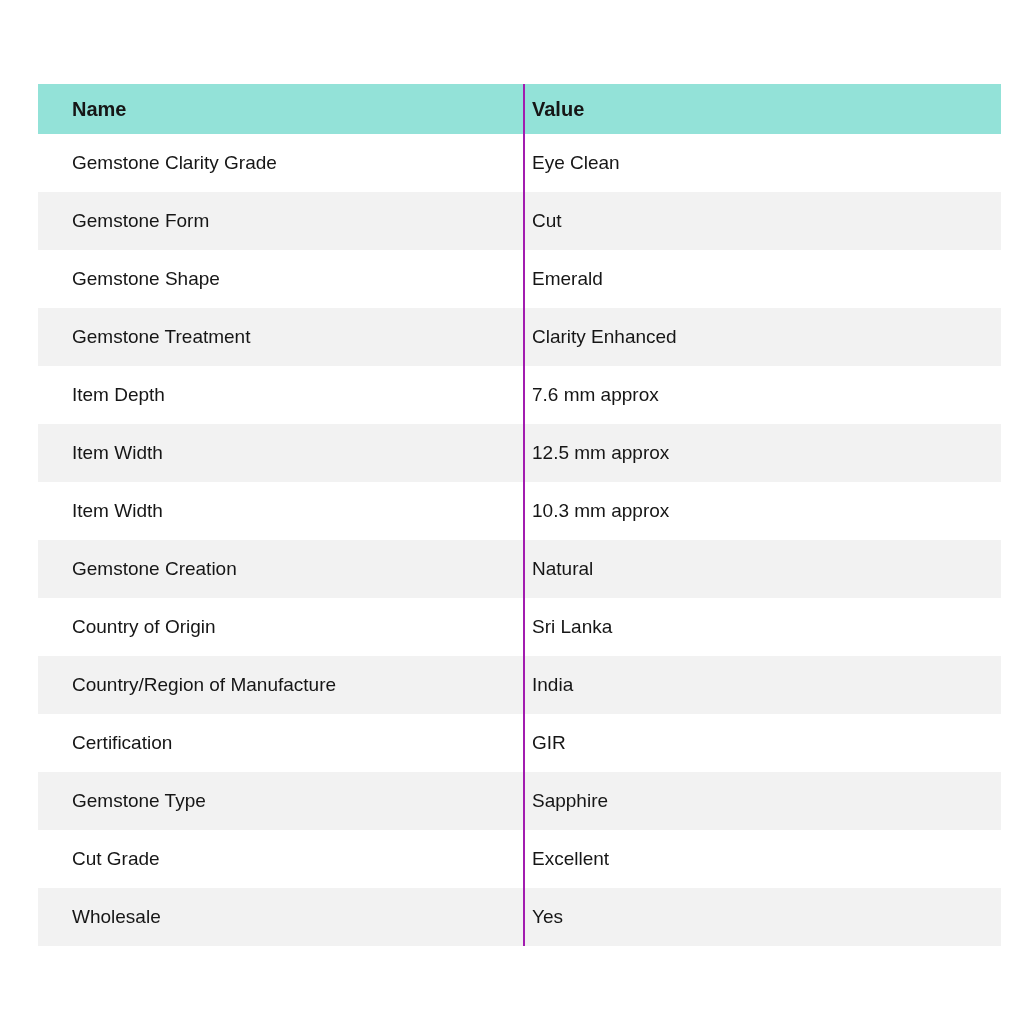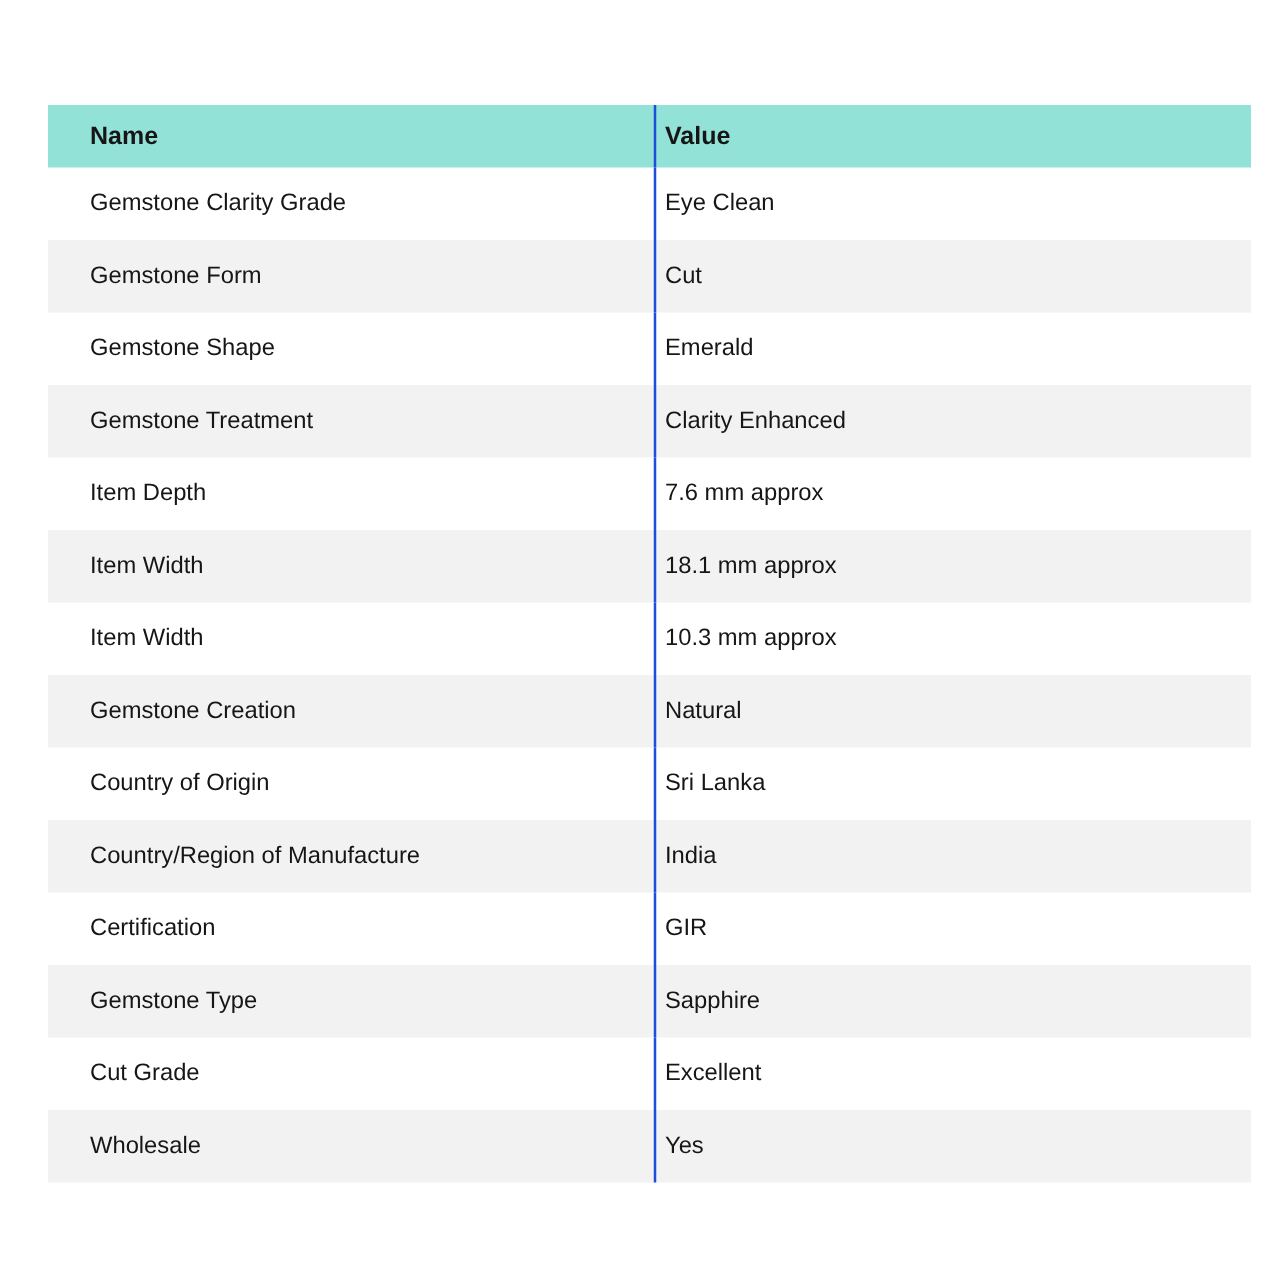--- a/index.html
+++ b/index.html
@@ -40,21 +40,21 @@
     height: 50px;
     font-weight: 600;
     font-size: 20px;
   }
   
   col.col-name  { width: 486px; }
   col.col-value { width: 477px; }
   
   table.specs th:first-child,
   table.specs td:first-child {
-    border-right: 2px solid #1d4ed8;
+    border-right: 2px solid #a21caf;
     padding-left: 34px;
     margin-left: 36px;
   }
   table.specs th:last-child,
   table.specs td:last-child {
     padding-left: 7px;
   }
   
   table.specs tbody td {
     height: 58px;
@@ -96,21 +96,21 @@
         <tr>
           <td>Gemstone Treatment</td>
           <td>Clarity Enhanced</td>
         </tr>
         <tr>
           <td>Item Depth</td>
           <td>7.6 mm approx</td>
         </tr>
         <tr>
           <td>Item Width</td>
-          <td>18.1 mm approx</td>
+          <td>12.5 mm approx</td>
         </tr>
         <tr>
           <td>Item Width</td>
           <td>10.3 mm approx</td>
         </tr>
         <tr>
           <td>Gemstone Creation</td>
           <td>Natural</td>
         </tr>
         <tr>

